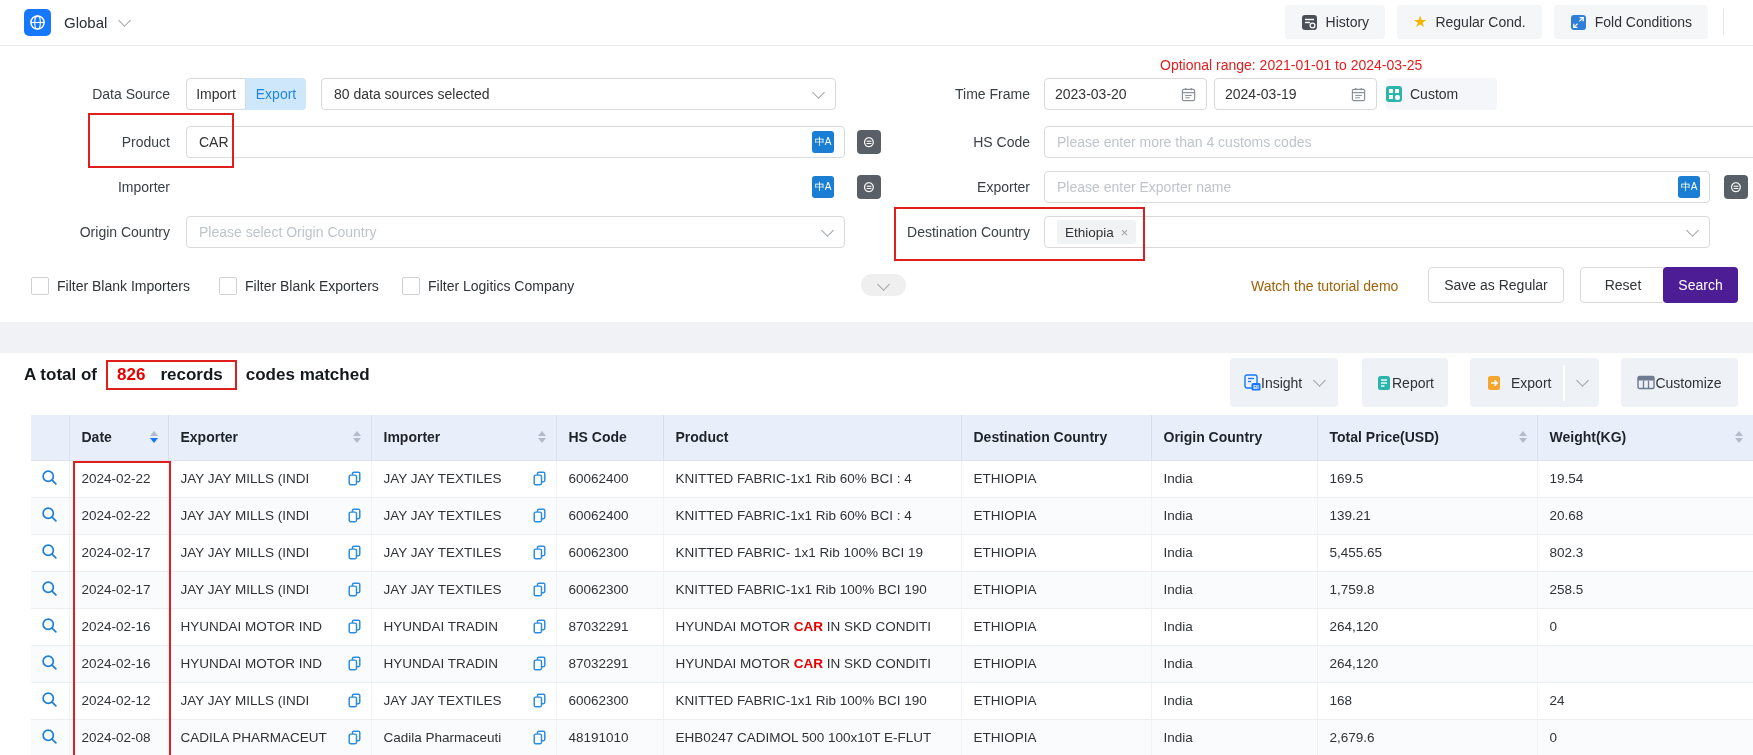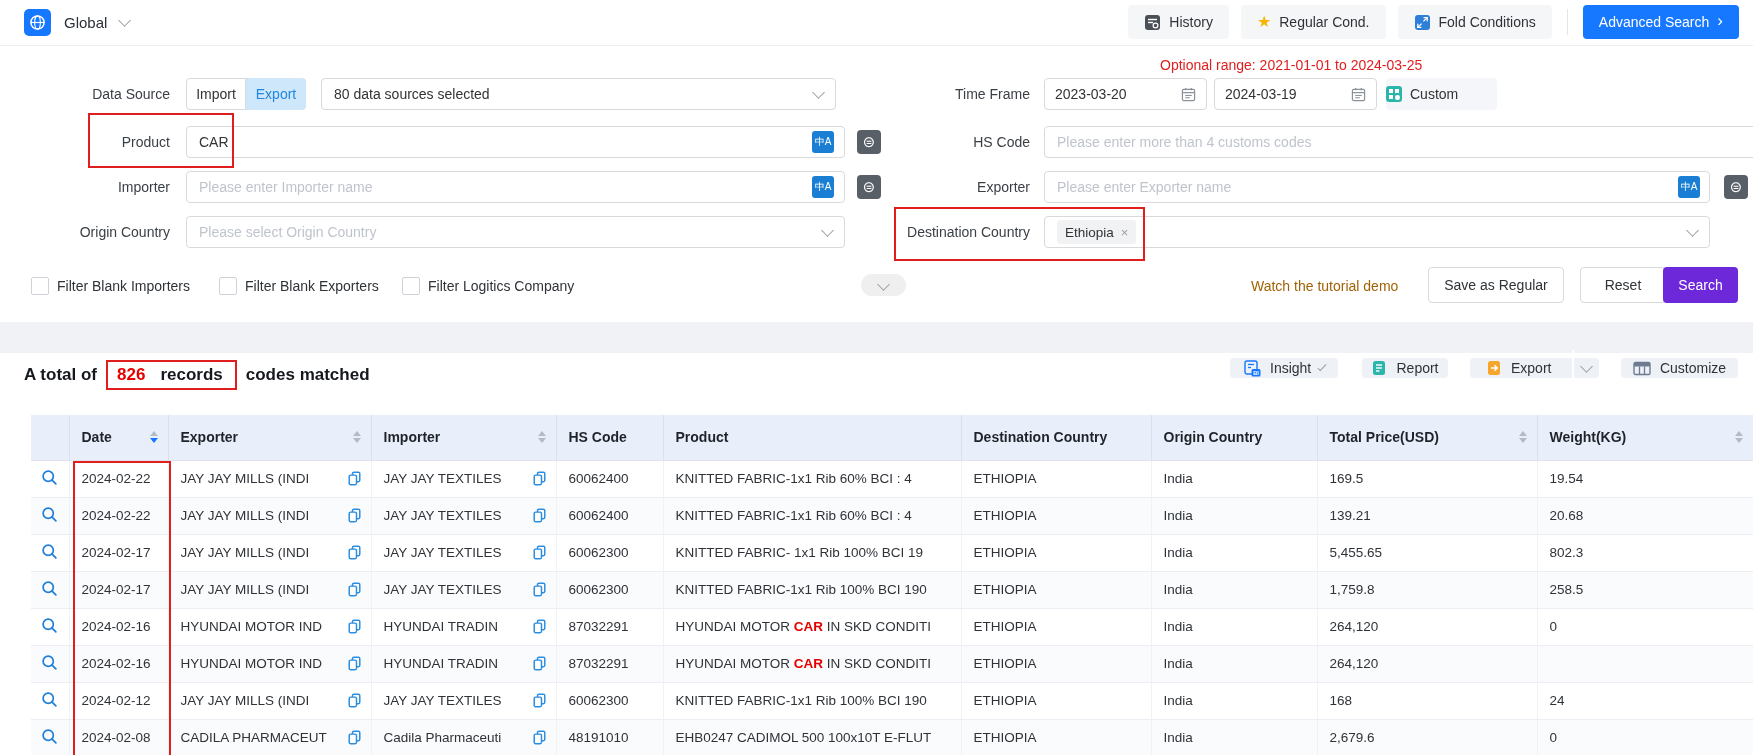--- a/index.html
+++ b/index.html
@@ -45,30 +45,30 @@
   .ticon{width:22px;height:22px;background:#1a7fd4;border-radius:3px;color:#fff;font-size:10px;display:flex;align-items:center;justify-content:center;letter-spacing:0;cursor:pointer}
   .gicon{width:24px;height:24px;background:#595f66;border-radius:4px;color:#fff;font-size:15px;display:flex;align-items:center;justify-content:center;cursor:pointer}
   .tag{height:24px;background:#f1f2f4;border-radius:3px;display:flex;align-items:center;gap:7px;padding:0 8px;font-size:13.5px;color:#2f3338}
   .tag .x{color:#9aa0a8;cursor:pointer;font-size:13px}
   .ckitem{top:277px;display:flex;align-items:center;gap:8px;color:#2f3338}
   .ckbox{width:16px;height:16px;border:1px solid #cfd3d9;border-radius:2px;background:#fff;cursor:pointer}
   .pill{left:861px;top:274px;width:45px;height:22px;background:#efefef;border-radius:11px;display:flex;align-items:center;justify-content:center;cursor:pointer}
   .link{left:1251px;top:278px;color:#a16207;cursor:pointer}
   .btn{height:36px;box-sizing:border-box;border-radius:4px;display:flex;align-items:center;justify-content:center;cursor:pointer}
   .btn-plain{background:#fff;border:1px solid #d9d9d9;color:#2f3338}
-  .btn-primary{background:#6d28d9;color:#fff}
+  .btn-primary{background:#4c1d95;color:#fff}
   .save-btn{left:1428px;top:267px;width:136px}
   .reset-btn{left:1580px;top:267px;width:86px}
   .search-btn{left:1663px;top:267px;width:75px}
   .band{left:0;top:322px;width:1753px;height:31px;background:#f0f2f5}
   
   .summary{left:24px;top:356px;height:38px;display:flex;align-items:center;gap:9px;font-size:17px;font-weight:bold;color:#15181c}
   .redbox-inline{border:2px solid #e01e1e;display:flex;align-items:center;gap:15px;padding:3px 12px 3px 9px}
   .count{color:#e60000}
-  .rbtn{position:absolute;top:358px;height:20px;background:#eef1f6;border-radius:4px;display:flex;align-items:center;gap:9px;padding:0 14px;box-sizing:border-box;color:#2f3338;cursor:pointer}
+  .rbtn{position:absolute;top:358px;height:49px;background:#eef1f6;border-radius:4px;display:flex;align-items:center;padding:0 14px;box-sizing:border-box;color:#2f3338;cursor:pointer}
   .insight-btn{left:1230px;width:108px}
   .report-btn{left:1362px;width:86px;justify-content:center}
   .export-btn{left:1470px;width:129px;padding:0}
   .export-main{display:flex;align-items:center;gap:9px;padding:0 12px 0 16px;height:36px}
   .export-caret{width:37px;height:36px;border-left:2px solid #fff;display:flex;align-items:center;justify-content:center}
   .customize-btn{left:1621px;width:117px;justify-content:center}
   
   .tablewrap{left:31px;top:415px;width:1722px}
   table{border-collapse:collapse;table-layout:fixed;width:1722px;font-size:13.5px}
   thead th{height:45px;background:#e9effa;border-right:1px solid #d9dfec;border-bottom:1px solid #dfe3ee;
@@ -131,24 +131,20 @@
               <rect x="1" y="1" width="15" height="15" rx="3" fill="#2f7ed8"></rect>
               <path d="M9.6 3.6 L13.2 3.6 L13.2 7.2" fill="none" stroke="#fff" stroke-width="1.3"></path>
               <line x1="13.2" y1="3.6" x2="9.4" y2="7.4" stroke="#fff" stroke-width="1.3"></line>
               <path d="M7.4 13.4 L3.8 13.4 L3.8 9.8" fill="none" stroke="#fff" stroke-width="1.3"></path>
               <line x1="3.8" y1="13.4" x2="7.6" y2="9.6" stroke="#fff" stroke-width="1.3"></line>
             </svg>
         </span>
         <span>Fold Conditions</span>
       </div>
       <div class="vsep"></div>
-      <div class="adv-btn">
-        <span>Advanced Search</span>
-        <span style="font-size:17px;margin-top:-2px">›</span>
-      </div>
     </div>
   </header>
 
   <div class="abs opt-range">Optional range:  2021-01-01 to 2024-03-25</div>
 
   <div class="abs lbl lbl-l r1">Data Source</div>
   <div class="abs seg seg-import r1">Import</div>
   <div class="abs seg seg-export r1">Export</div>
   <div class="abs selbox ds-select r1">
     <span>80 data sources selected</span>
@@ -187,21 +183,20 @@
   </div>
 
   <div class="abs lbl lbl-l r2">Product</div>
   <input class="abs inp r2" style="left: 186px; width: 659px;" value="CAR">
   <div class="abs ticon" style="left:812px;top:131px">中A</div>
   <div class="abs gicon" style="left:857px;top:130px">⊜</div>
   <div class="abs lbl lbl-r r2">HS Code</div>
   <input class="abs inp r2" style="left: 1044px; width: 780px;" placeholder="Please enter more than 4 customs codes">
 
   <div class="abs lbl lbl-l r3">Importer</div>
-  <input class="abs inp r3" style="left: 186px; width: 659px;" placeholder="Please enter Importer name">
   <div class="abs ticon" style="left:812px;top:176px">中A</div>
   <div class="abs gicon" style="left:857px;top:175px">⊜</div>
   <div class="abs lbl lbl-r r3">Exporter</div>
   <input class="abs inp r3" style="left: 1044px; width: 666px;" placeholder="Please enter Exporter name">
   <div class="abs ticon" style="left:1678px;top:176px">中A</div>
   <div class="abs gicon" style="left:1724px;top:175px">⊜</div>
 
   <div class="abs lbl lbl-l r4">Origin Country</div>
   <div class="abs selbox r4" style="left:186px;width:659px">
     <span class="ph">Please select Origin Country</span>

